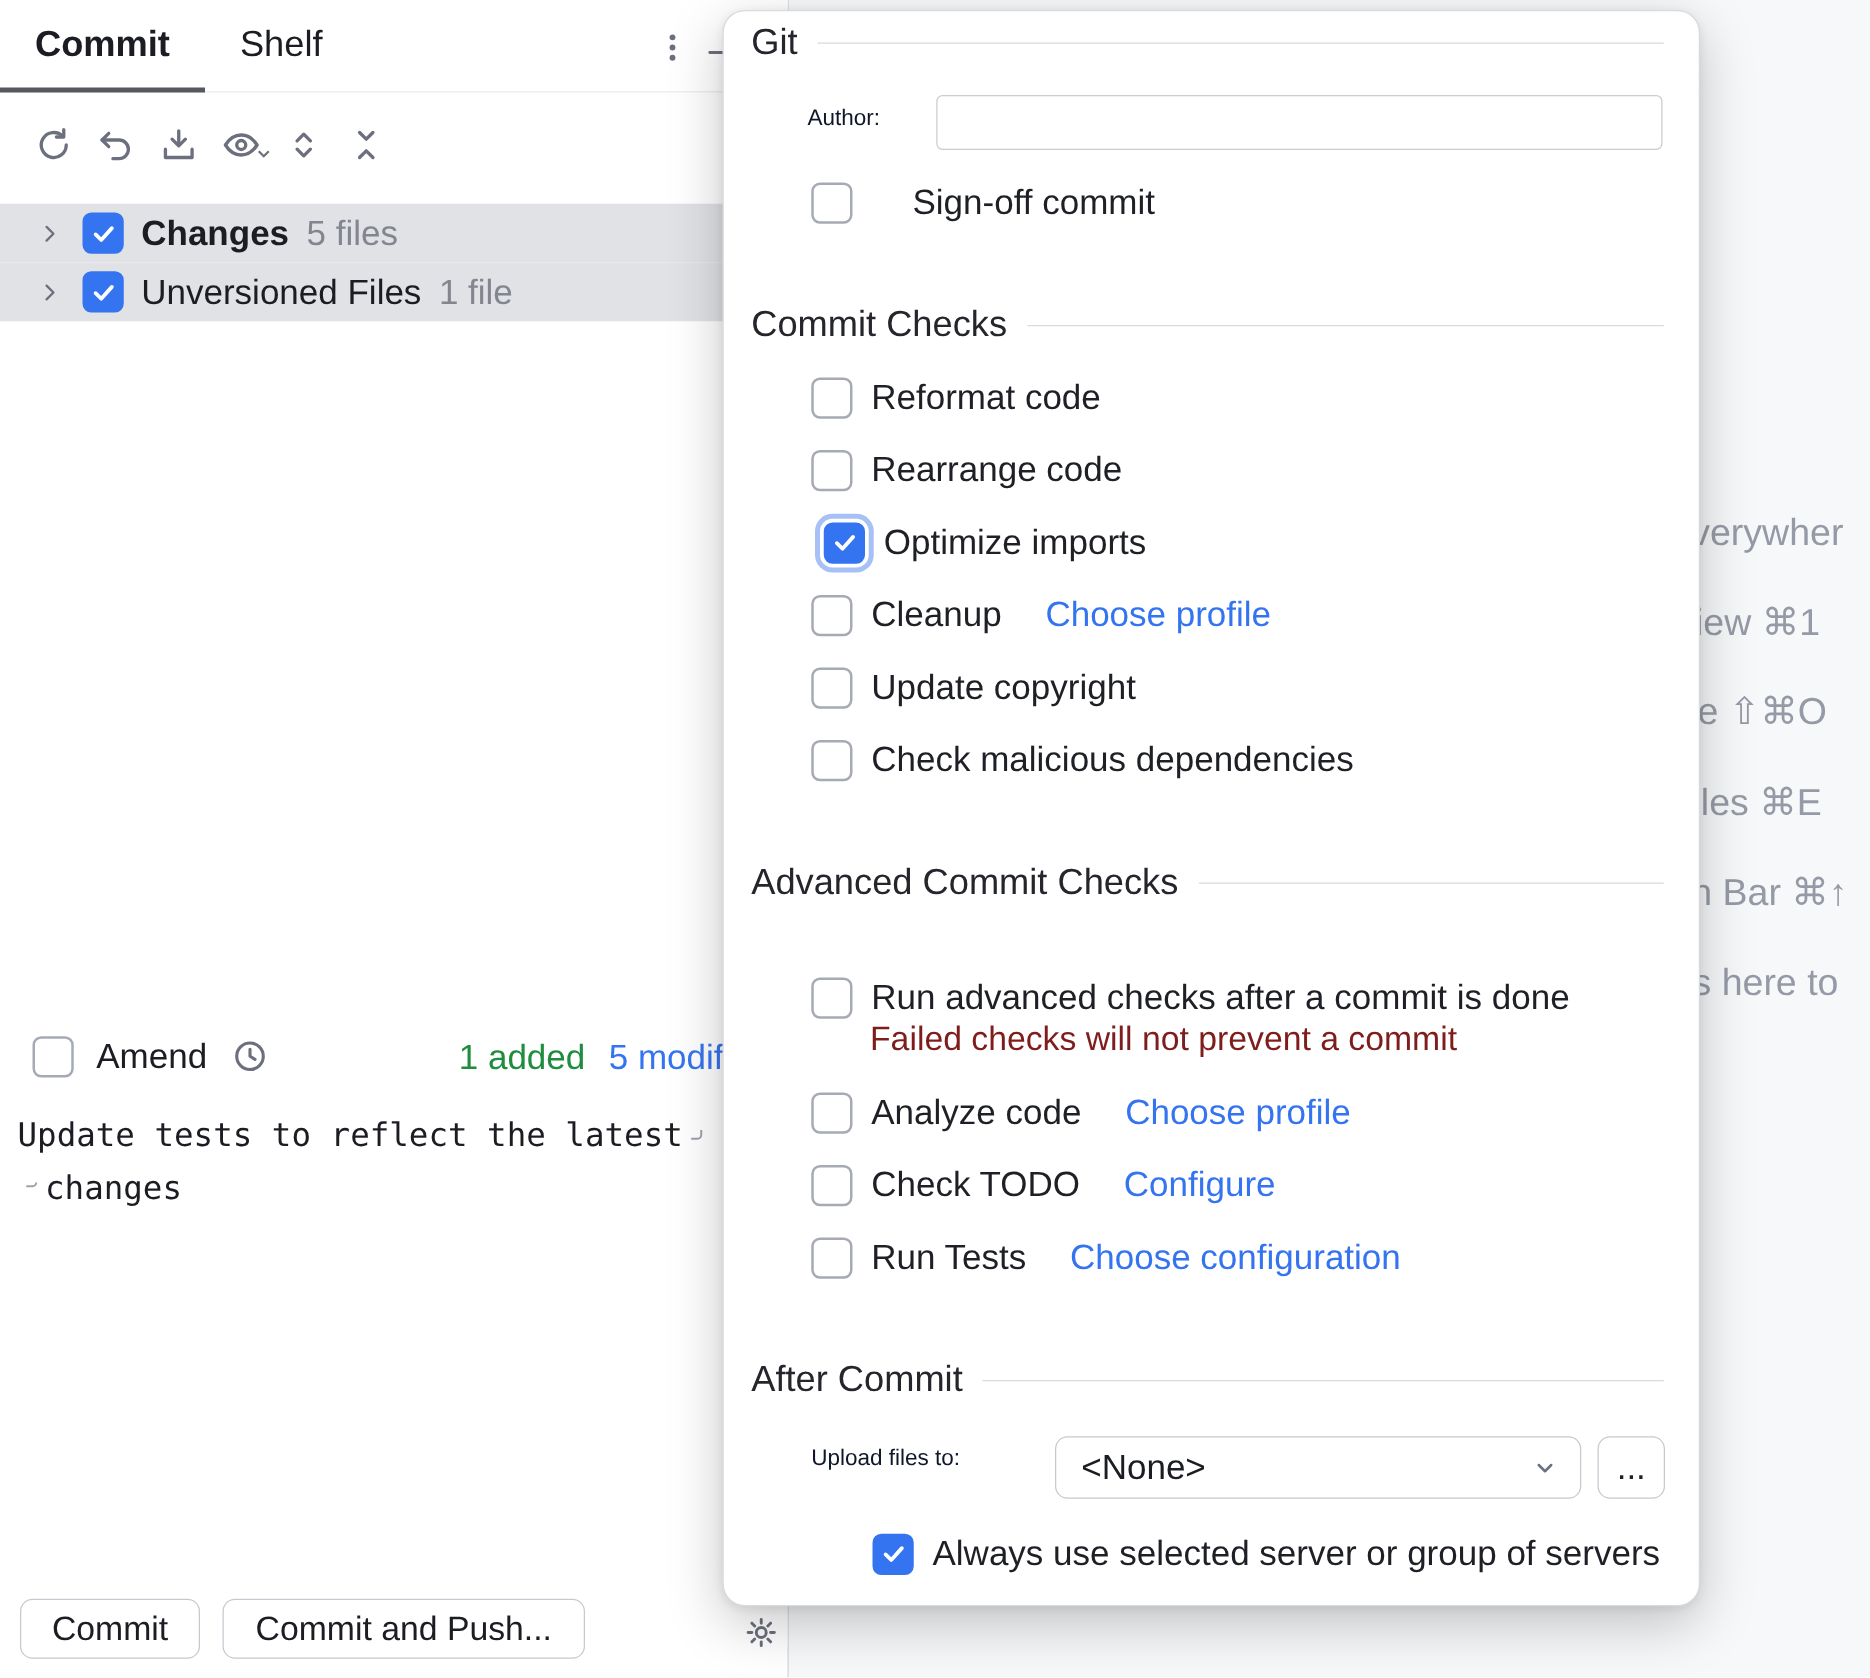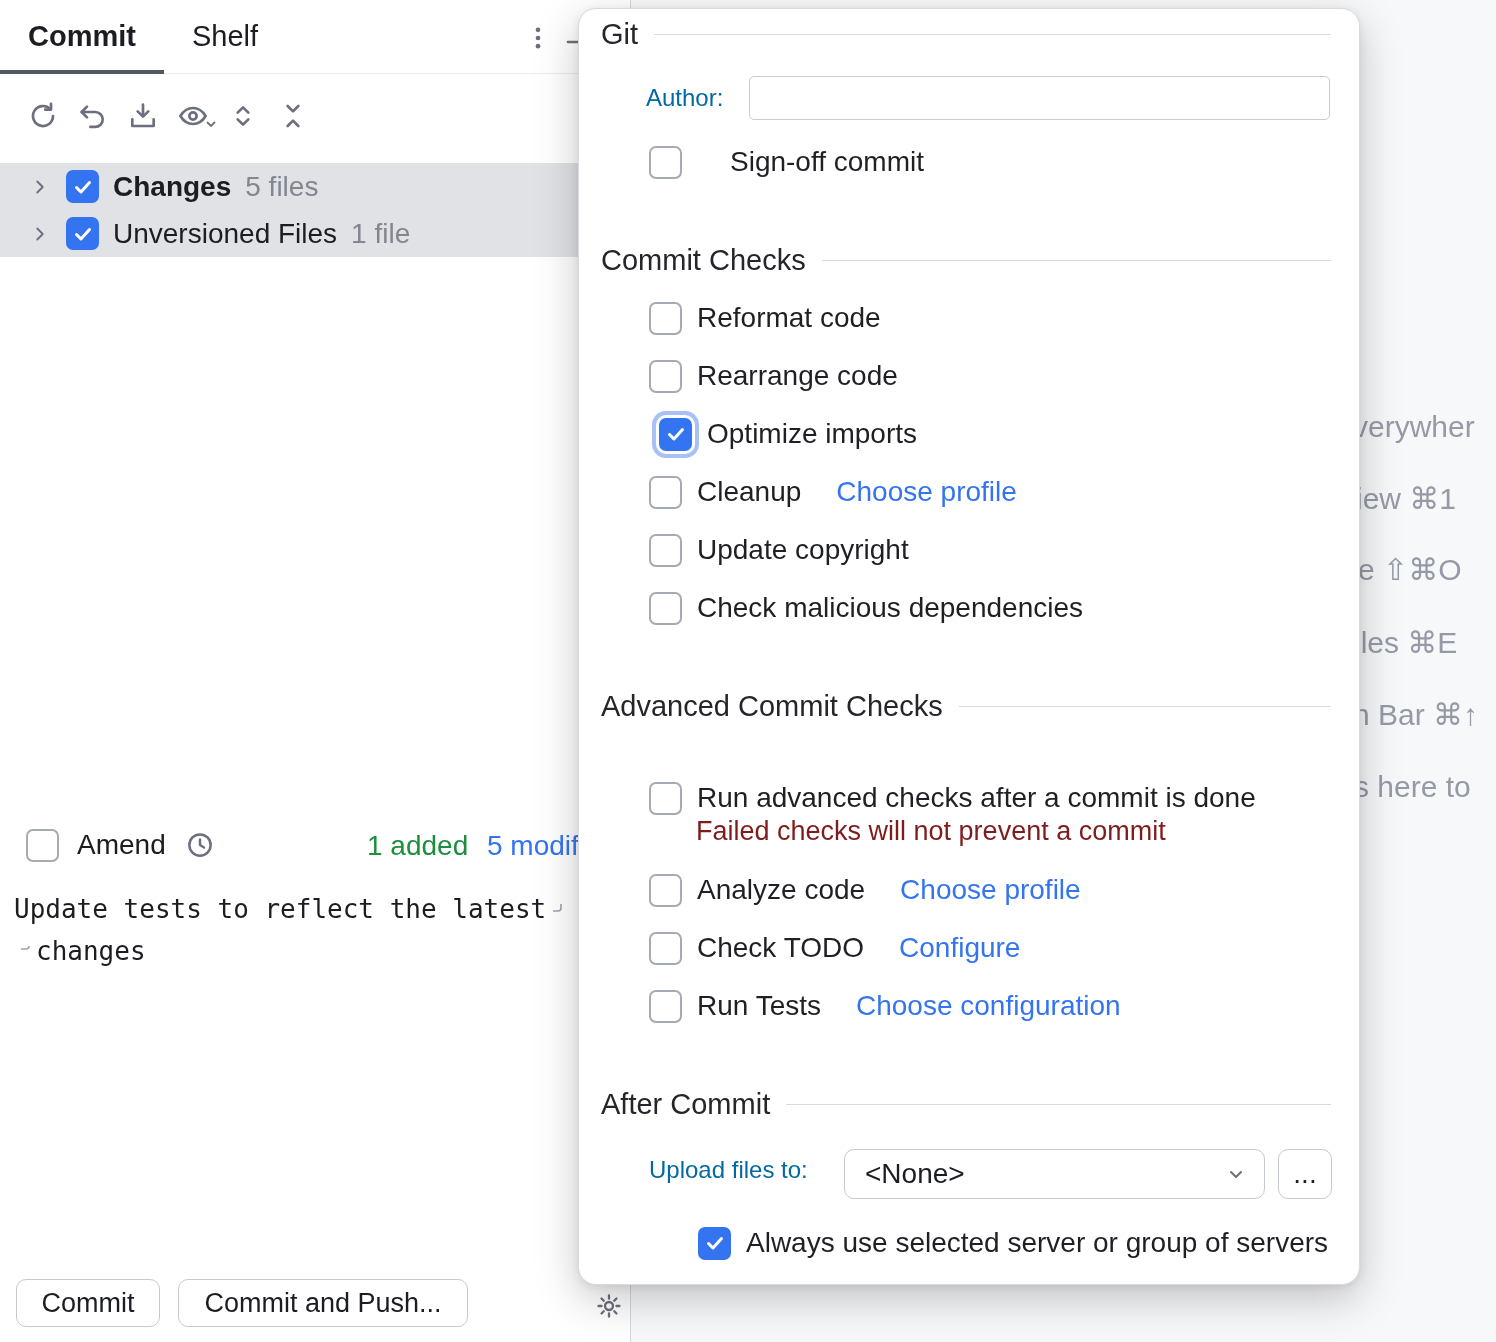--- a/index.html
+++ b/index.html
@@ -60,21 +60,21 @@
   .gear { position:absolute; left:593px; top:1290px; }
 
   
   .popup { position:absolute; left:578px; top:8px; width:782px; height:1277px; background:#fff;
            border:1px solid #d8dade; border-radius:18px; z-index:5;
            box-shadow:0 14px 44px rgba(0,0,0,.22), 0 2px 8px rgba(0,0,0,.08); }
   .sec-header { position:absolute; left:22px; right:28px; height:36px; display:flex; align-items:center; gap:16px;
                 font-size:29px; color:#24262c; }
   .sec-header .line { flex:1; height:1px; background:#d8dade; }
 
-  .field-label { position:absolute; font-size:24px; color:#0369a1; }
+  .field-label { position:absolute; font-size:18px; color:#0f172a; }
   .author-input { position:absolute; left:170px; top:67px; width:581px; height:44px; border:1.5px solid #c9ccd3;
                   border-radius:5px; font-size:27px; padding:0 12px; font-family:"Liberation Sans",sans-serif; }
 
   .check-row { position:absolute; left:70px; height:36px; display:flex; align-items:center; gap:15px; }
   .check-row .lbl { font-size:28px; color:#1e2026; white-space:nowrap; }
   .link { font-size:28px; color:#3574f0; margin-left:20px; white-space:nowrap; cursor:pointer; }
   .note { position:absolute; left:117px; font-size:27px; color:#7f1d1d;margin-top:24px; }
 
   .dropdown { position:absolute; left:265px; top:1140px; width:421px; height:50px; border:1.5px solid #c6c9d0;
               border-radius:10px; display:flex; align-items:center; padding:0 16px 0 20px; font-size:28px; background:#fff; }

